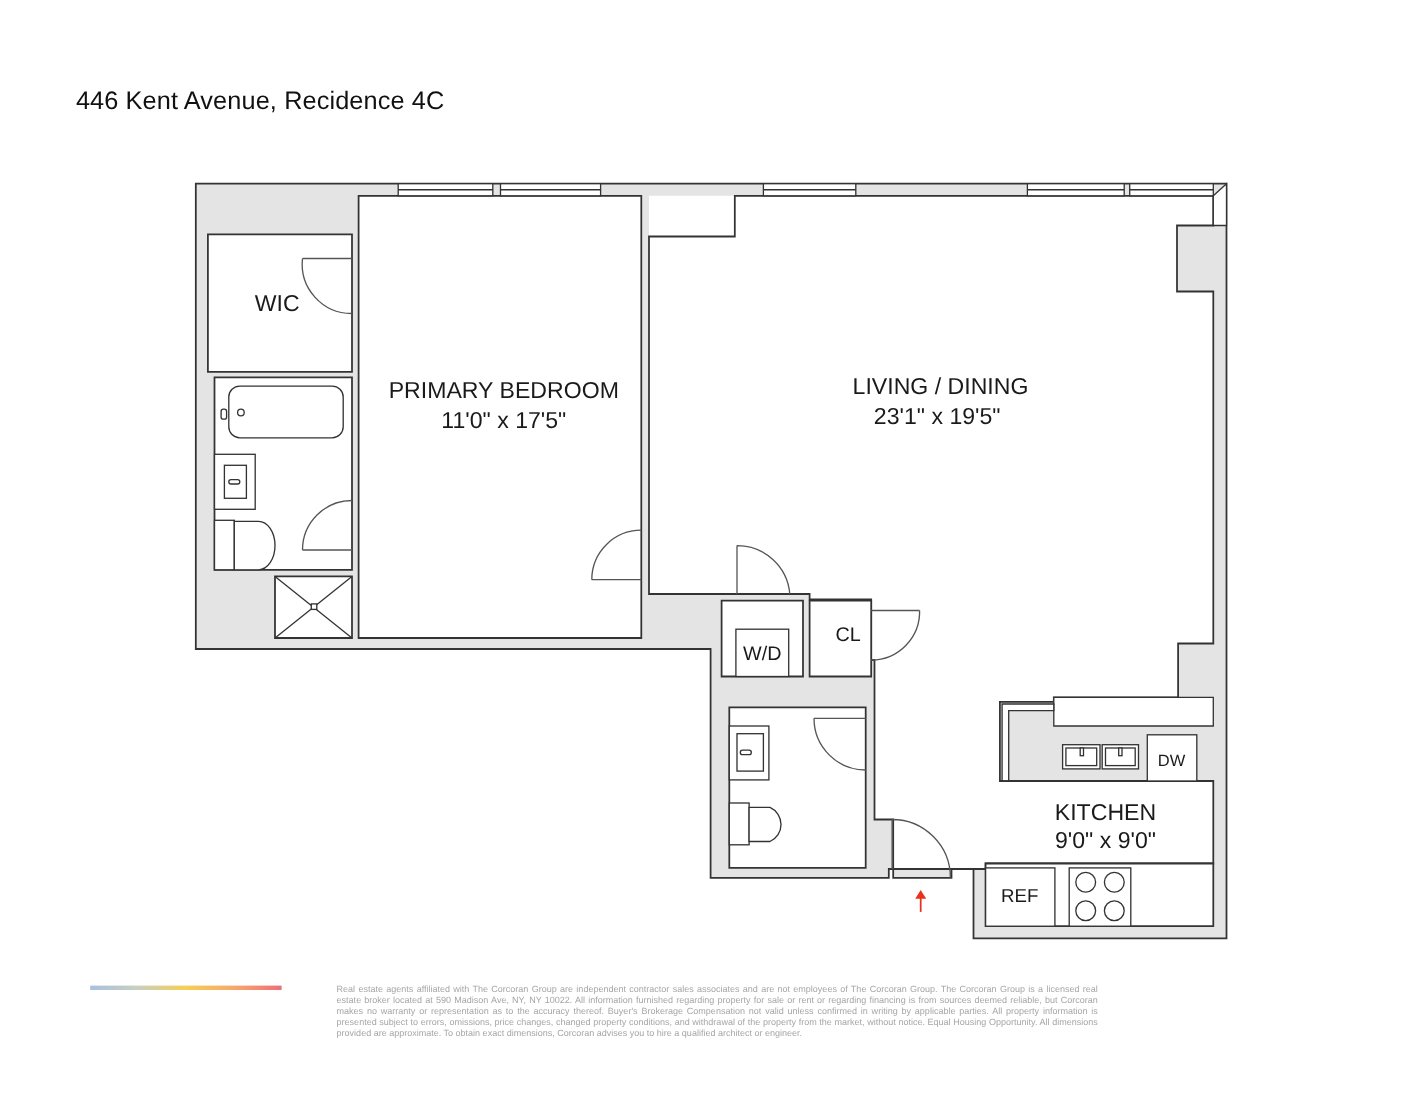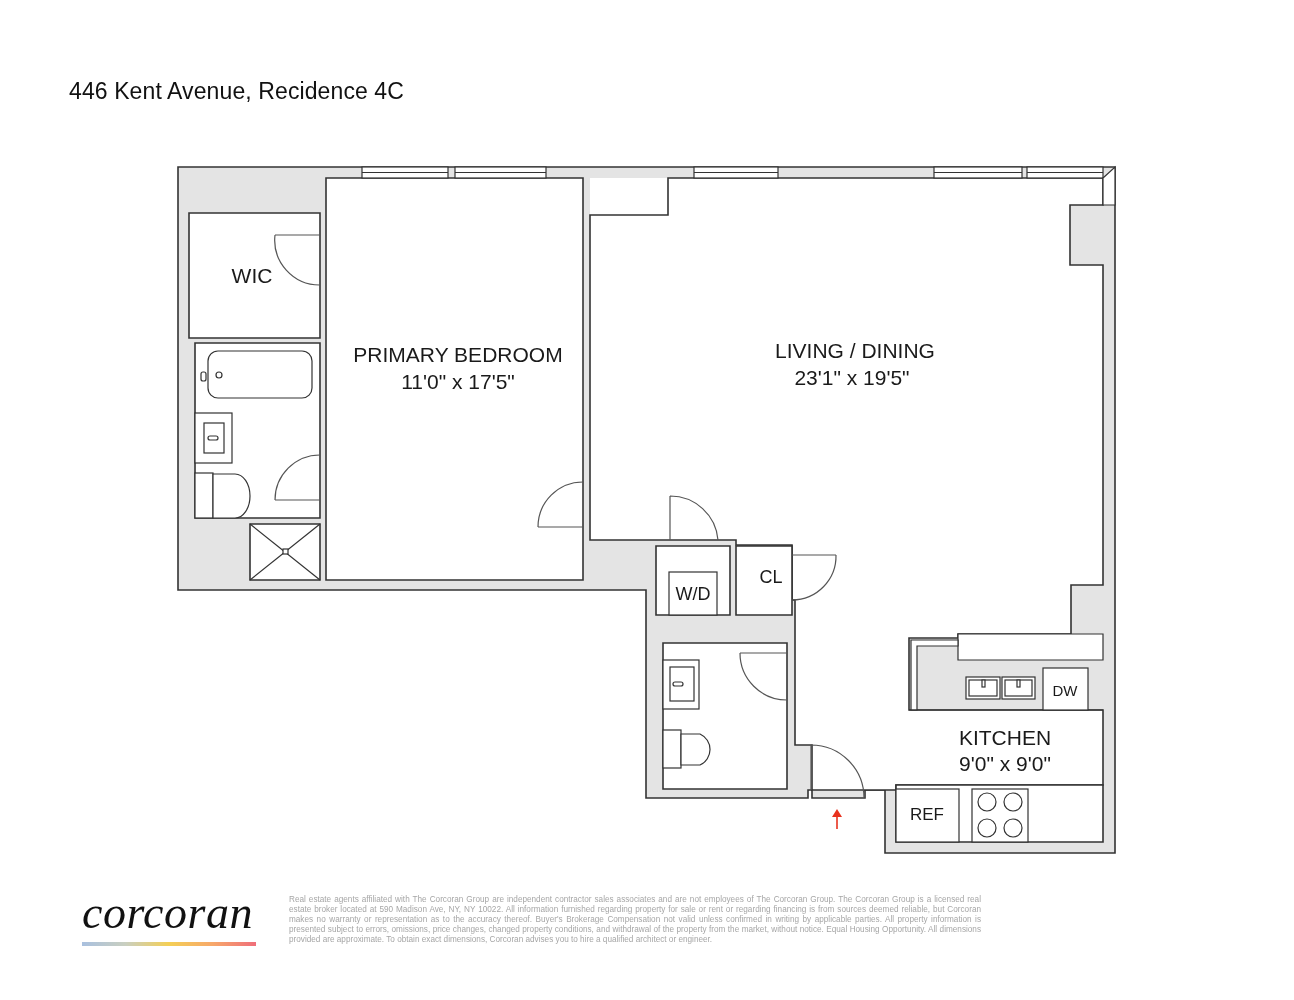--- a/index.html
+++ b/index.html
@@ -3,21 +3,21 @@
   <meta charset="utf-8">
   <style>
     html, body { margin: 0; padding: 0; background: #ffffff; }
     body { width: 1294px; height: 1000px; position: relative; overflow: hidden; font-family: "Liberation Sans", sans-serif; }
     .title { position: absolute; left: 69px; top: 78px; font-size: 23px; font-weight: normal; color: #111; letter-spacing: 0.1px; white-space: nowrap; }
     .plan { position: absolute; left: 0; top: 0; width: 1294px; height: 1000px; }
     .plan text { font-family: "Liberation Sans", sans-serif; fill: #1a1a1a; }
     .logo { position: absolute; left: 82px; top: 890px; width: 178px; }
     .logo-word { font-family: "Liberation Serif", serif; font-style: italic; font-size: 46px; color: #111; line-height: 46px; letter-spacing: 0.5px; }
     .logo-bar { margin-top: 6px; height: 4px; width: 174px; background: linear-gradient(90deg, #a9c0df 0%, #c9cfc0 25%, #f4cf55 50%, #f7a86a 75%, #ef6e7a 100%); }
-    .disclaimer { position: absolute; left: 289px; top: 895px; width: 692px; font-size: 8.2px; line-height: 10px; color: #a6a6a6; text-align: justify; }
+    .disclaimer { position: absolute; left: 306px; top: 895px; width: 692px; font-size: 8.2px; line-height: 10px; color: #a6a6a6; text-align: justify; }
   </style>
 </head>
 <body>
 
 <div class="title">
   <span>446 Kent Avenue</span><span>,</span>
   <span>Recidence 4C</span>
 </div>
 
 <svg class="plan" viewBox="0 0 1294 1000" xmlns="http://www.w3.org/2000/svg">
@@ -132,17 +132,16 @@
   <text x="852" y="385" font-size="21" text-anchor="middle">23'1" x 19'5"</text>
   <text x="693" y="600" font-size="18" text-anchor="middle">W/D</text>
   <text x="771" y="583" font-size="18" text-anchor="middle">CL</text>
   <text x="1005" y="745" font-size="21" text-anchor="middle">KITCHEN</text>
   <text x="1005" y="771" font-size="21" text-anchor="middle">9'0" x 9'0"</text>
   <text x="1065" y="696" font-size="15" text-anchor="middle">DW</text>
   <text x="927" y="820" font-size="17" text-anchor="middle">REF</text>
 </svg>
 
 <div class="logo">
-  <div class="logo-word">corcoran</div>
   <div class="logo-bar"></div>
 </div>
 
 <div class="disclaimer">Real estate agents affiliated with The Corcoran Group are independent contractor sales associates and are not employees of The Corcoran Group. The Corcoran Group is a licensed real estate broker located at 590 Madison Ave, NY, NY 10022. All information furnished regarding property for sale or rent or regarding financing is from sources deemed reliable, but Corcoran makes no warranty or representation as to the accuracy thereof. Buyer's Brokerage Compensation not valid unless confirmed in writing by applicable parties. All property information is presented subject to errors, omissions, price changes, changed property conditions, and withdrawal of the property from the market, without notice. Equal Housing Opportunity. All dimensions provided are approximate. To obtain exact dimensions, Corcoran advises you to hire a qualified architect or engineer.</div>
 
 </body></html>

